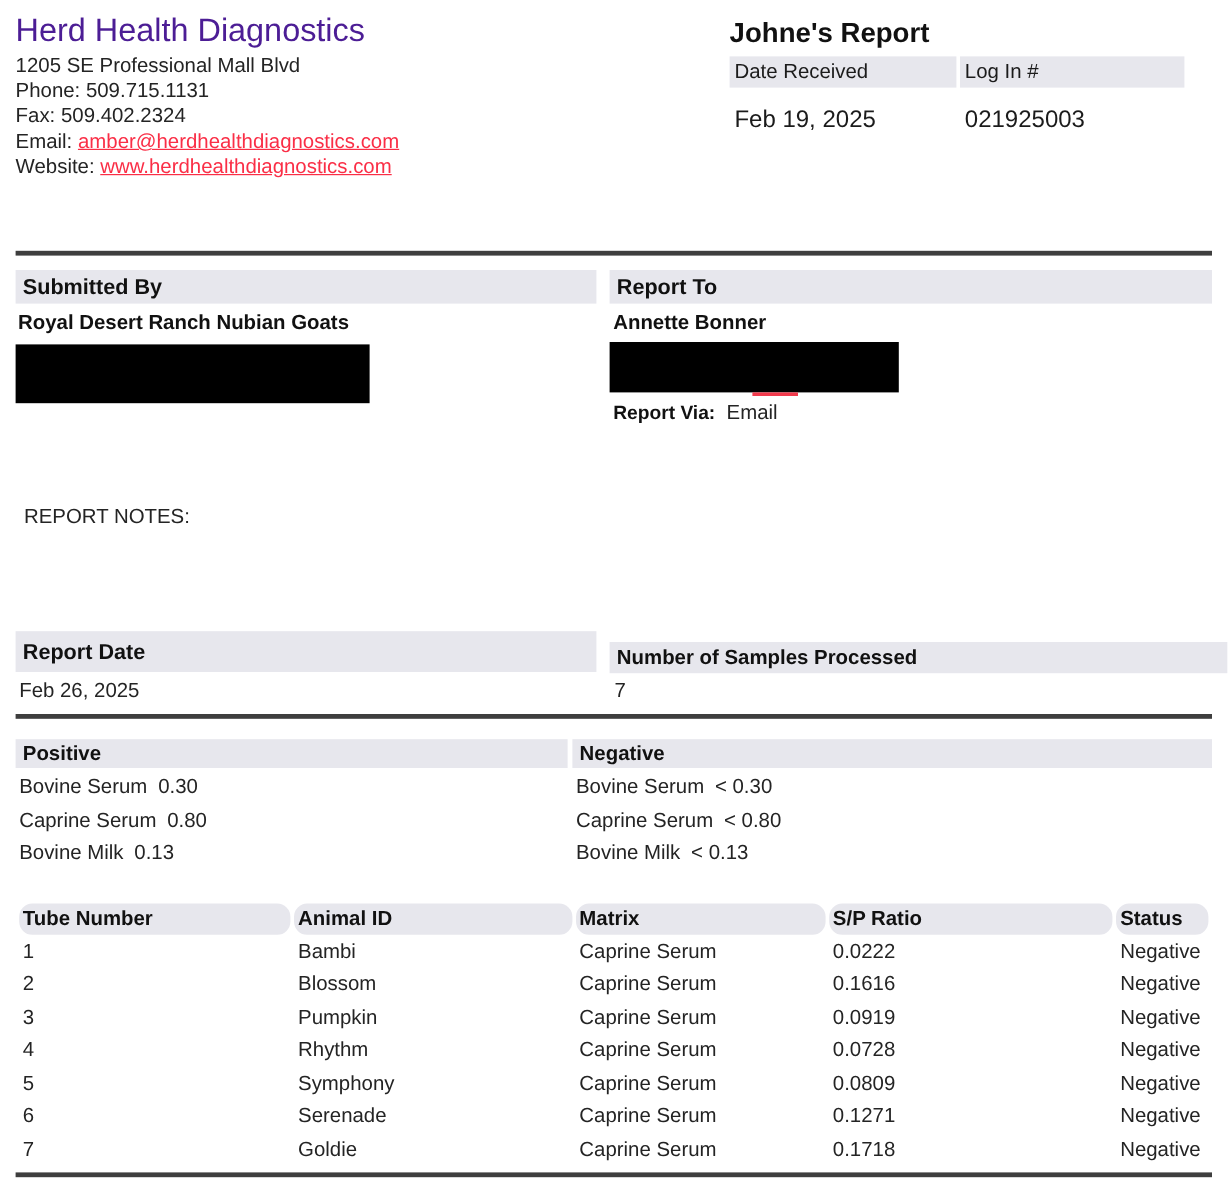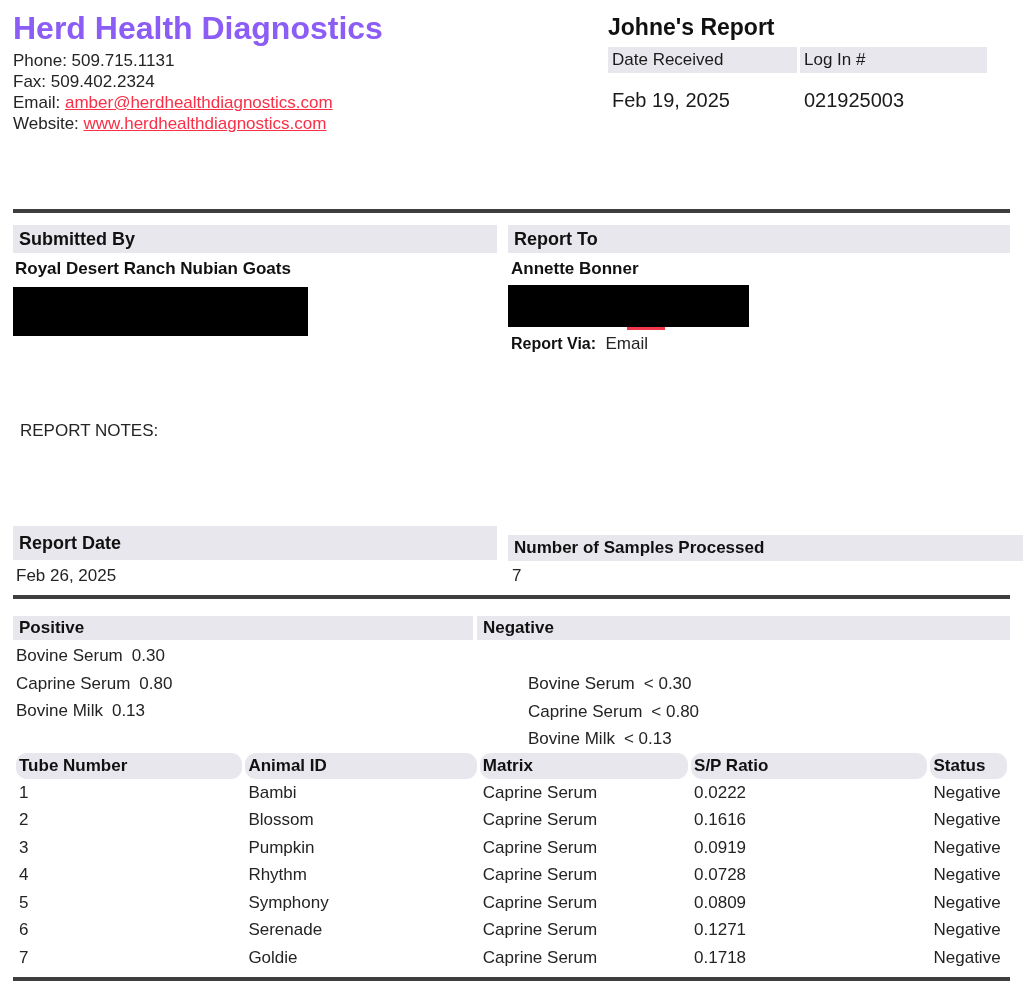--- a/index.html
+++ b/index.html
@@ -2,21 +2,21 @@
 <html><head>
 <meta charset="utf-8">
 <style>
   html,body{margin:0;padding:0;background:#ffffff;}
   #page{
     position:relative;width:1023px;height:989px;background:#ffffff;overflow:hidden;
     font-family:"Liberation Sans","DejaVu Sans",sans-serif;color:#1b1b1b;
   }
   .abs{position:absolute;}
   
-  .company-name{font-size:32px;font-weight:bold;color:#8b5cf6;letter-spacing:0;}
+  .company-name{font-size:27px;font-weight:normal;color:#4c1d95;letter-spacing:0;}
   .addr{font-size:17px;line-height:21px;color:#242424;}
   .addr a{color:#fa2e46;text-decoration:underline;cursor:pointer;}
   
   .report-title{font-size:23px;font-weight:bold;color:#111;}
   .mini-table{border-collapse:separate;border-spacing:3px 0;table-layout:fixed;}
   .mini-table th{background:#e7e7ed;text-align:left;font-size:17px;font-weight:normal;
     padding:3px 4px 3px 4px;height:20px;}
   .mini-table td{font-size:20px;padding:16px 4px 2px 4px;}
   
   .rule{background:#3e3e3e;height:4px;}
@@ -39,20 +39,21 @@
   .via-wrap span + span{margin-left:5px;}
 </style>
 </head>
 <body>
 
 <div id="page">
 
   <div class="abs" style="left:13px;top:10px;width:560px;">
     <div class="company-name">Herd Health Diagnostics</div>
     <div class="addr" style="margin-top:3px;">
+      <div>1205 SE Professional Mall Blvd</div>
       <div>Phone: 509.715.1131</div>
       <div>Fax: 509.402.2324</div>
       <div>
         <span>Email:</span>
         <a>amber@herdhealthdiagnostics.com</a>
       </div>
       <div>
         <span>Website:</span>
         <a>www.herdhealthdiagnostics.com</a>
       </div>
@@ -117,21 +118,21 @@
     <span>Positive</span>
   </div>
   <div class="abs bar" style="left:477px;top:616px;width:533px;height:24px;font-size:17px;">
     <span>Negative</span>
   </div>
   <div class="abs" style="left:16px;top:642px;">
       <div class="threshold-row"><span>Bovine Serum</span><span class="t-val">0.30</span></div>
       <div class="threshold-row"><span>Caprine Serum</span><span class="t-val">0.80</span></div>
       <div class="threshold-row"><span>Bovine Milk</span><span class="t-val">0.13</span></div>
     </div>
-  <div class="abs" style="left:480px;top:670px;margin-left:48px;">
+  <div class="abs" style="left:480px;top:642px;">
       <div class="threshold-row"><span>Bovine Serum</span><span class="t-val">&lt; 0.30</span></div>
       <div class="threshold-row"><span>Caprine Serum</span><span class="t-val">&lt; 0.80</span></div>
       <div class="threshold-row"><span>Bovine Milk</span><span class="t-val">&lt; 0.13</span></div>
     </div>
 
   <table class="results abs" style="left:13px;top:753px;">
     <colgroup>
       <col style="width:225px;">
         <col style="width:230px;">
         <col style="width:207px;">

